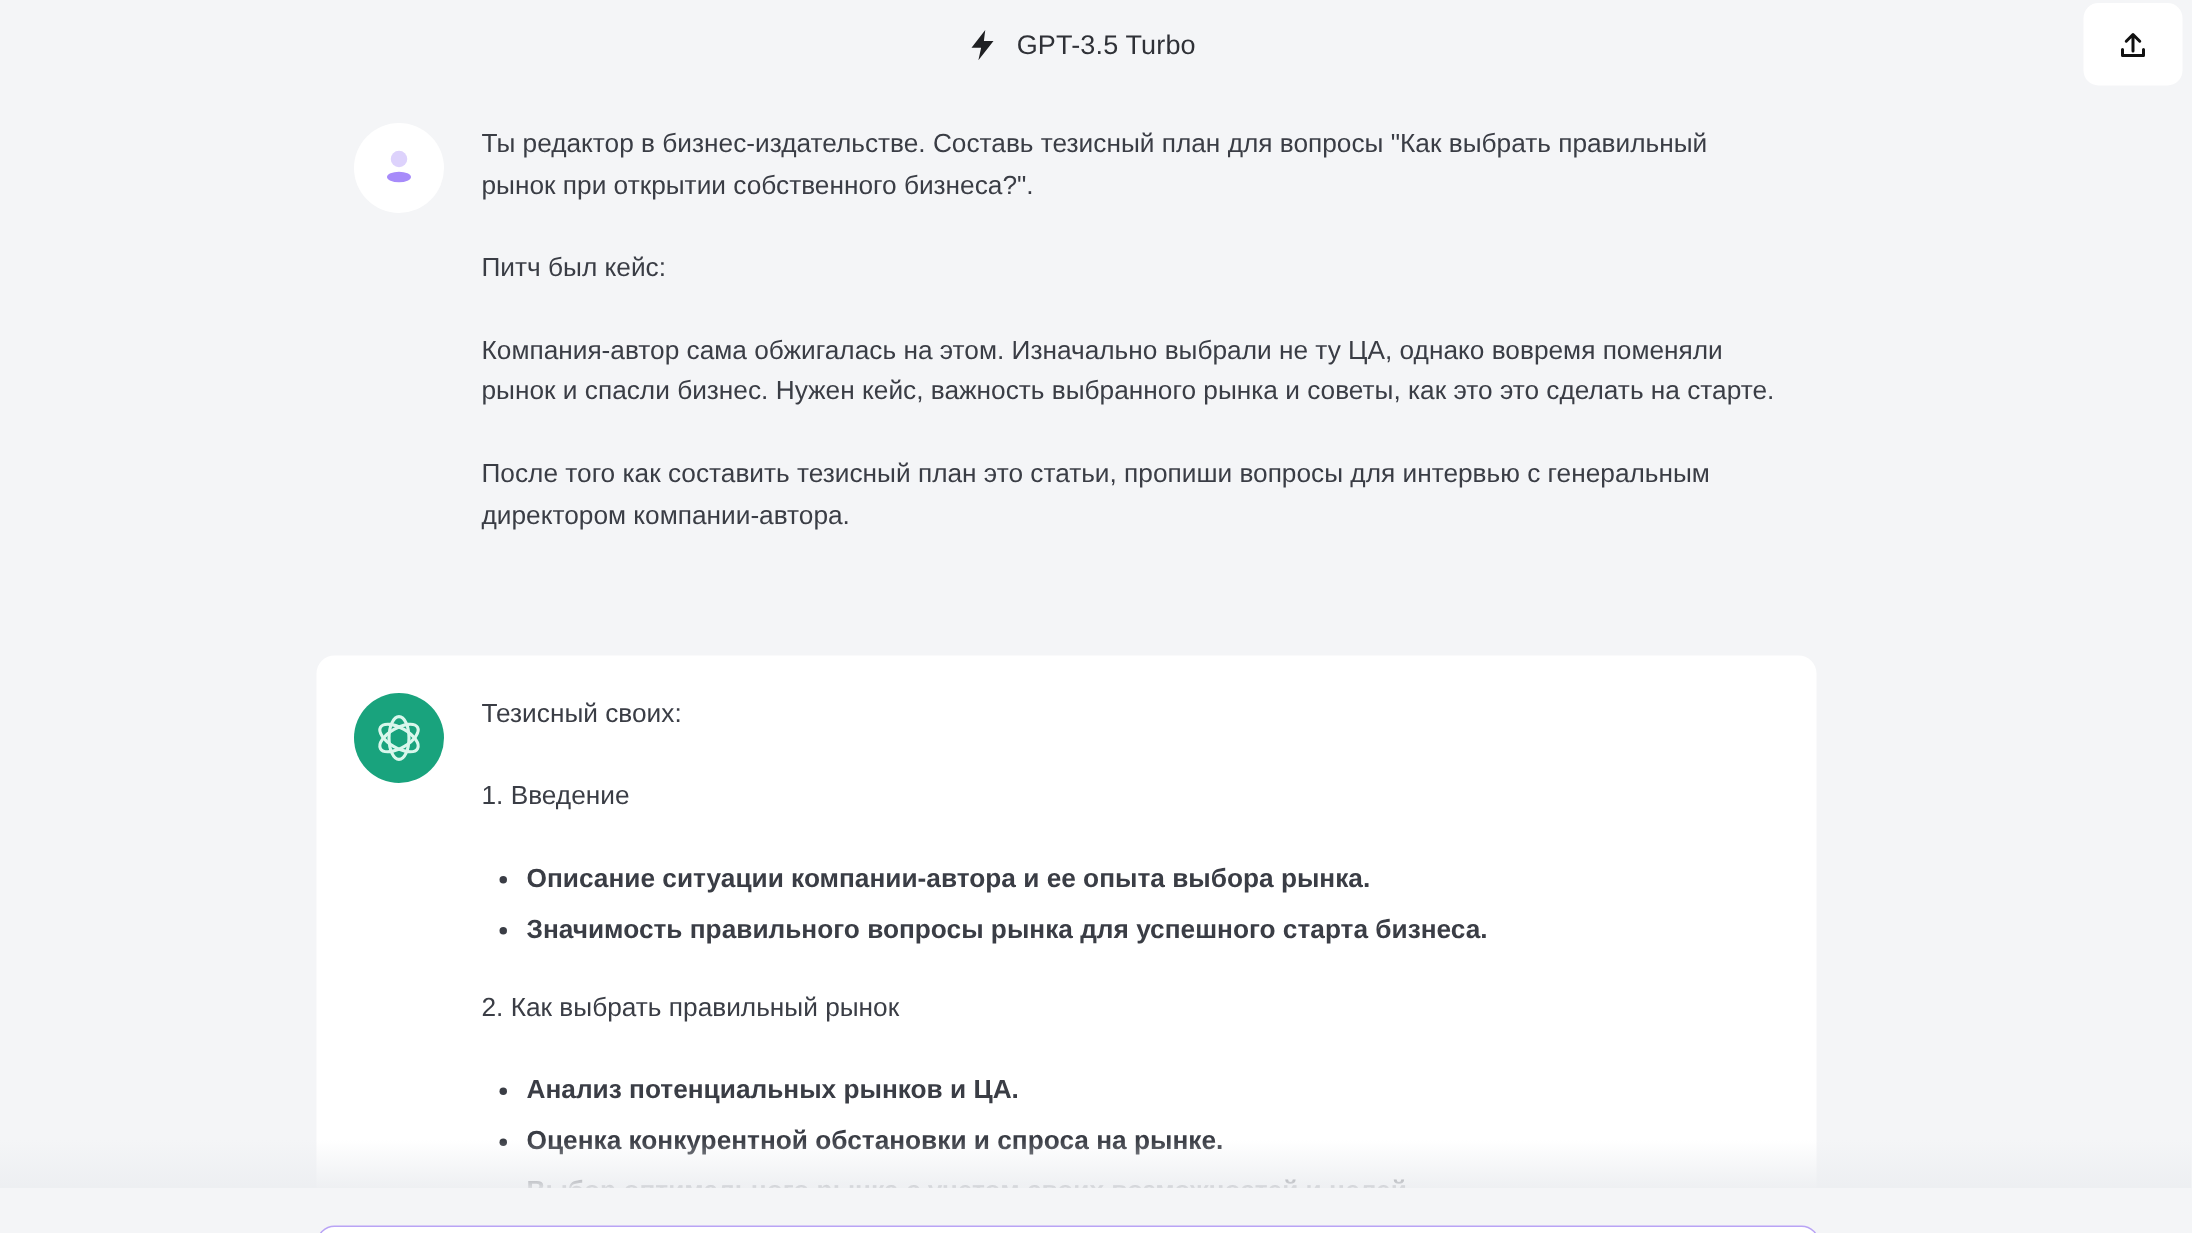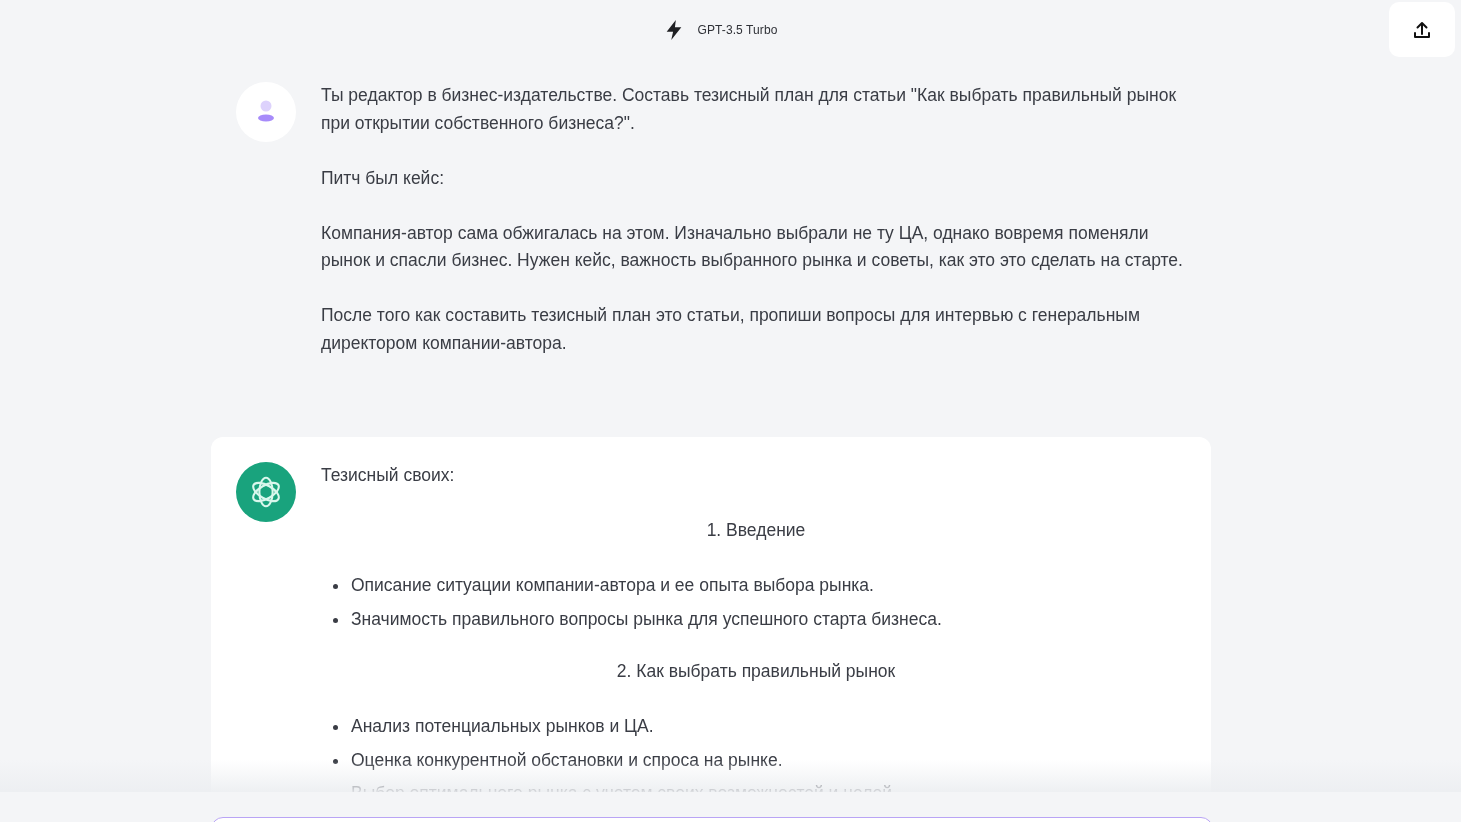--- a/index.html
+++ b/index.html
@@ -14,21 +14,21 @@
   }
   .page { position: relative; width: 1461px; height: 822px; }
 
   
   .header {
     position: absolute; top: 0; left: 0; right: 0; height: 60px;
     display: flex; align-items: center; justify-content: center;
   }
   .model-title {
     display: flex; align-items: center; gap: 12px;
-    font-size: 12px; color: #2f3137; letter-spacing: 0.1px;
+    font-size: 18px; color: #2f3137; letter-spacing: 0.1px;
     margin-left: -20px;
   }
   .model-title svg { width: 22px; height: 22px; }
   .share-btn {
     position: absolute; top: 2px; left: 1389px;
     width: 66px; height: 55px;
     background: #ffffff; border-radius: 10px;
     display: flex; align-items: center; justify-content: center;
     cursor: pointer;
   }
@@ -51,22 +51,22 @@
   }
   .msg-user .msg-text { top: 8px; }
   .msg-text p { margin: 0 0 27.5px 0; }
 
   .msg-bot {
     position: absolute; top: 437px; left: 211px; width: 1000px; height: 400px;
     background: #ffffff; border-radius: 12px 12px 0 0;
   }
   .msg-bot .msg-text { top: 25px; }
   .bot-intro { margin: 0 0 24px 0; }
-  .section-title { margin: 0 0 25px 10px; text-align: center; }
-  .bullets { list-style: none; margin: 0 0 25px 0; padding: 0; }
+  .section-title { margin: 0 0 25px 10px; }
+  .bullets { list-style: none; margin: 0 0 25px 0; padding: 0; font-weight: bold; }
   .bullets li {
     position: relative; padding-left: 30px; margin-bottom: 6px;
   }
   .bullets li::before {
     content: ""; position: absolute; left: 12px; top: 12px;
     width: 5px; height: 5px; border-radius: 50%; background: #3a3d45;
   }
 
   
   .bottom-fade {
@@ -103,21 +103,21 @@
   </div>
 
   <div class="msg-user">
     <div class="avatar avatar-user">
       <svg width="22" height="26" viewBox="0 0 22 26">
         <circle cx="11" cy="7" r="5.5" fill="#ddd2fc"></circle>
         <ellipse cx="11" cy="19" rx="8" ry="3.5" fill="#a78bfa"></ellipse>
       </svg>
     </div>
     <div class="msg-text">
-      <p>Ты редактор в бизнес-издательстве. Составь тезисный план для статьи "Как выбрать правильный рынок при открытии собственного бизнеса?".</p>
+      <p>Ты редактор в бизнес-издательстве. Составь тезисный план для вопросы "Как выбрать правильный рынок при открытии собственного бизнеса?".</p>
       <p>Питч был кейс:</p>
       <p>Компания-автор сама обжигалась на этом. Изначально выбрали не ту ЦА, однако вовремя поменяли рынок и спасли бизнес. Нужен кейс, важность выбранного рынка и советы, как это это сделать на старте.</p>
       <p>После того как составить тезисный план это статьи, пропиши вопросы для интервью с генеральным директором компании-автора.</p>
     </div>
   </div>
 
   <div class="msg-bot">
     <div class="avatar avatar-bot">
       <svg width="38" height="38" viewBox="0 0 40 40">
         <g fill="none" stroke="#d9f7ec" stroke-width="2.2">

